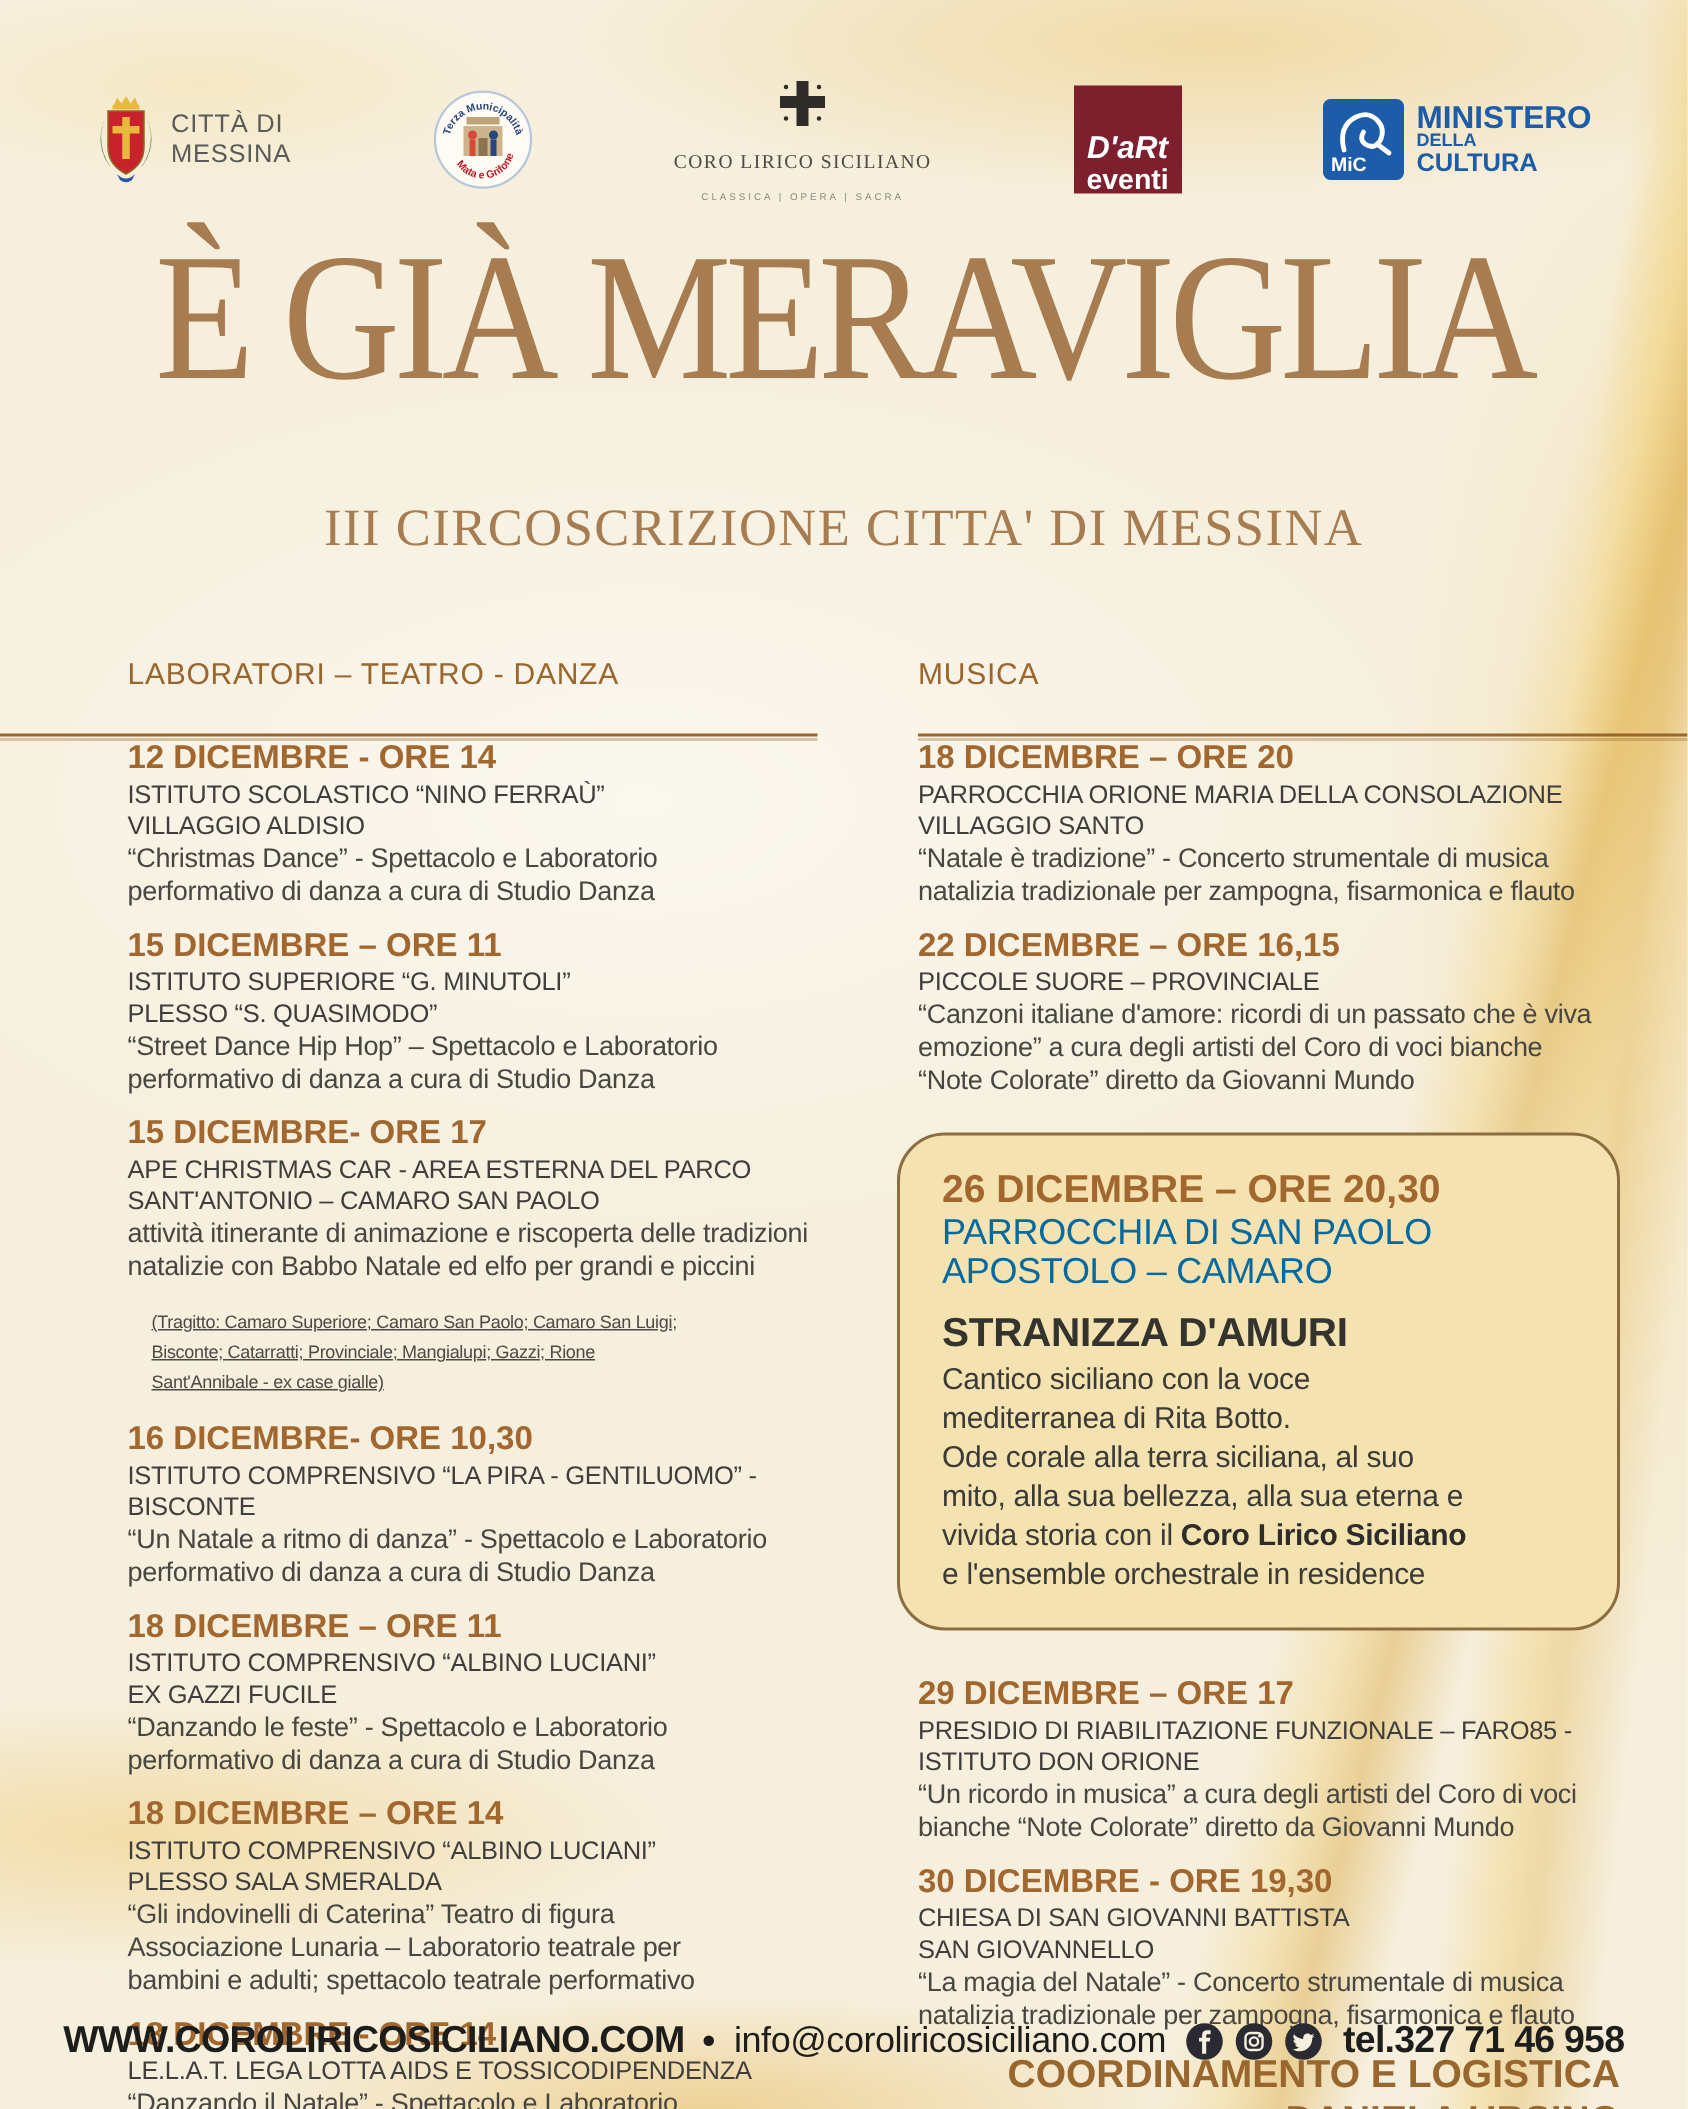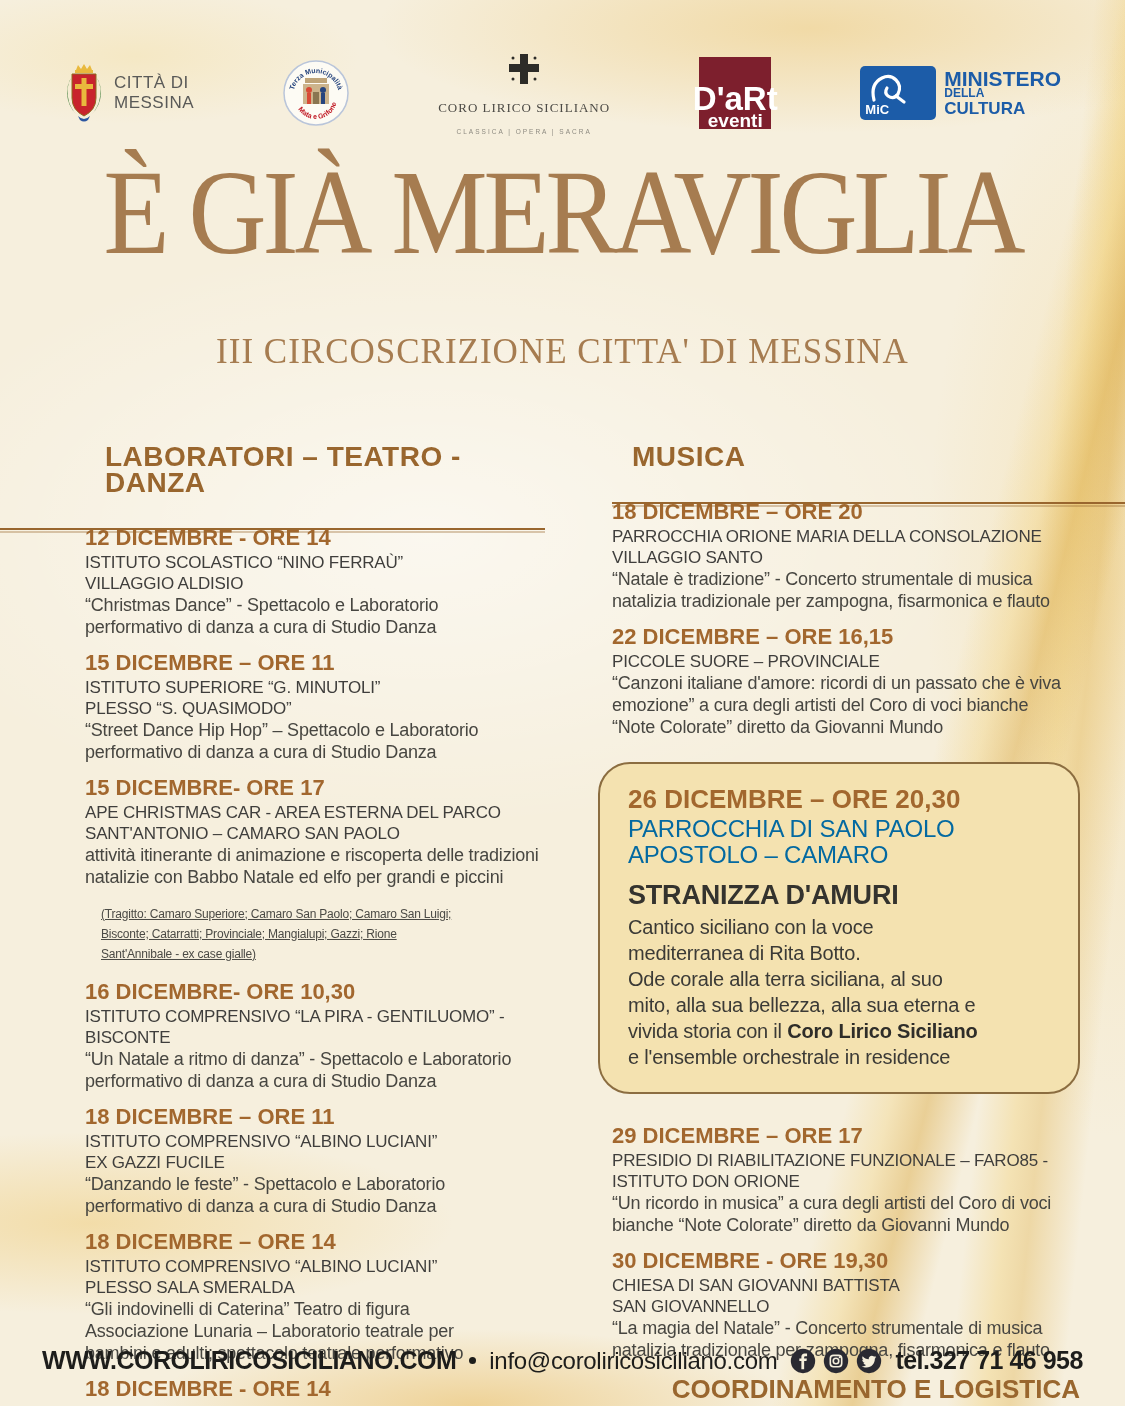--- a/index.html
+++ b/index.html
@@ -21,24 +21,24 @@
       radial-gradient(ellipse 300px 90px at 12% 4%, rgba(244,226,176,.55), transparent 75%);
   }
   
   .logos{display:flex;justify-content:space-between;align-items:center;padding:48px 64px 0 64px;height:90px;}
   .logo{display:flex;align-items:center;gap:10px;}
   .messina-text{font-size:17px;line-height:20px;color:#5a5a58;letter-spacing:.5px;}
   .coro-logo{display:flex;flex-direction:column;align-items:center;}
   .coro-name{font-family:"Liberation Serif",serif;font-size:13px;letter-spacing:1px;color:#4c4a45;margin-top:2px;}
   .coro-tag{font-size:6.5px;letter-spacing:2px;color:#8d8a80;margin-top:2px;}
   .dart{width:72px;height:72px;background:#7d1f2d;color:#fff;display:flex;flex-direction:column;align-items:center;justify-content:center;font-weight:700;}
-  .dart .l1{font-size:33px;line-height:24px;margin-top:30px;}
+  .dart .l1{font-size:21px;line-height:24px;font-style:italic;margin-top:30px;}
   .dart .l2{font-size:19px;line-height:19px;}
   .mic{display:flex;align-items:center;gap:8px;}
-  .mic-box{width:76px;height:54px;background:#1c5ca8;border-radius:5px;position:relative;}
+  .mic-box{width:54px;height:54px;background:#1c5ca8;border-radius:5px;position:relative;}
   .mic-abbr{position:absolute;left:5px;bottom:3px;color:#fff;font-weight:700;font-size:13px;}
   .mic-text{color:#1c5ca8;font-weight:700;line-height:15px;}
   .mic-text .t1{font-size:21px;}
   .mic-text .t2{font-size:12px;}
   .mic-text .t3{font-size:17px;}
   
   .title{
     margin-top:14px;text-align:center;
     font-family:"Liberation Serif",serif;font-weight:400;
     font-size:108px;line-height:1.0;letter-spacing:-4px;color:#a67c50;
@@ -46,21 +46,21 @@
   }
   .subtitle{
     margin-top:22px;text-align:center;
     font-family:"Liberation Serif",serif;font-size:35px;letter-spacing:1px;color:#a67c50;white-space:nowrap;
   }
   
   .columns{position:relative;display:flex;margin-top:48px;padding:0 45px 0 85px;gap:67px;}
   .col{position:relative;}
   .col-left{width:460px;flex:none;}
   .col-right{width:468px;flex:none;}
-  .sec-head{font-size:28px;font-weight:700;letter-spacing:.5px;color:#99662e;line-height:26px;margin-left:20px;}
+  .sec-head{font-size:20px;font-weight:400;letter-spacing:.5px;color:#99662e;line-height:26px;}
   .sec-rule{position:absolute;height:2px;background:#99662e;margin-top:9px;box-shadow:0 3px 0 rgba(153,102,46,.35);}
   .rule-left{left:-85px;width:545px;}
   .rule-right{left:0;width:513px;}
   .events{margin-top:30px;}
   .event{margin-bottom:13px;}
   .ev-date{font-size:22px;line-height:24px;font-weight:700;color:#a2672e;margin:0 0 2px 0;letter-spacing:0;}
   .ev-venue{font-size:17px;line-height:21px;letter-spacing:-.2px;color:#3f3e3c;margin:0;white-space:pre-line;}
   .ev-desc{font-size:18px;line-height:22px;letter-spacing:-.2px;color:#474641;margin:0;white-space:pre-line;}
   .ev-note{font-size:12px;line-height:20px;letter-spacing:-.2px;color:#4b4a45;margin:16px;white-space:pre-line;text-decoration:underline;}
   

